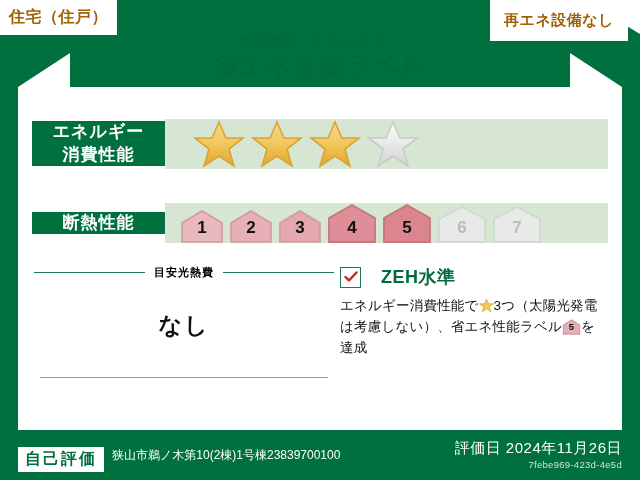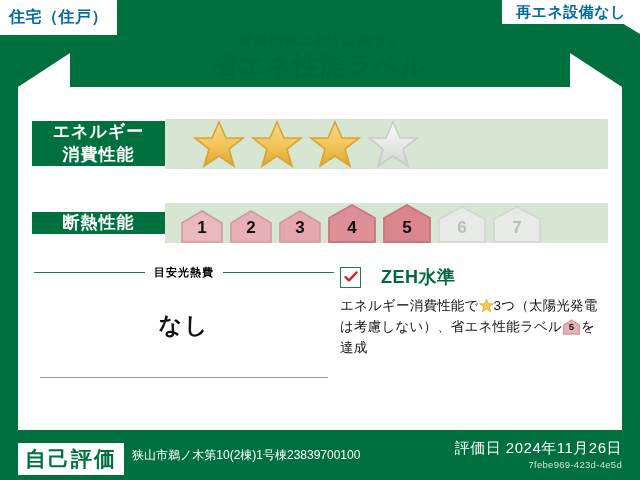--- a/index.html
+++ b/index.html
@@ -26,24 +26,24 @@
     position:absolute;right:0;top:0;width:0;height:0;
     border-top:34px solid #ffffff;
     border-left:56px solid transparent;
     z-index:3;
   }
 
   
   .tab{
     position:absolute;top:0;background:#ffffff;z-index:6;
     display:flex;align-items:center;justify-content:center;
-    color:#0369a1;font-weight:bold;letter-spacing:.5px;font-family:Liberation Mono, monospace;
+    color:#a16207;font-weight:bold;letter-spacing:.5px;font-family:Liberation Mono, monospace;
   }
   .tab-left{left:0;width:117px;height:35px;font-size:16px;}
-  .tab-right{right:0;width:138px;height:24px;font-size:15px;}
+  .tab-right{right:12px;width:138px;height:41px;font-size:15px;}
 
   
   .headline{
     position:absolute;left:0;right:0;top:34px;z-index:5;
     text-align:center;color:#006b3c;pointer-events:none;
   }
   .headline .sub{font-size:13.5px;font-weight:bold;letter-spacing:1px;line-height:1.1;}
   .headline .main{font-size:25px;font-weight:bold;letter-spacing:1.5px;line-height:1.25;margin-top:1px;}
 
   
@@ -134,21 +134,21 @@
     font-size:9.5px;font-weight:bold;color:#111;
   }
 
   
   .footer{
     position:absolute;left:0;right:0;bottom:0;height:50px;z-index:5;
     display:flex;align-items:center;color:#ffffff;
   }
   .footer-left{display:flex;align-items:center;padding-left:18px;flex:1;}
   .self-badge{
-    background:#ffffff;color:#00703f;font-weight:bold;font-size:21px;
+    background:#ffffff;color:#00703f;font-weight:bold;font-size:16px;
     padding:2px 7px;letter-spacing:2px;flex:none;margin-top:8px;
   }
   .address{margin-left:8px;font-size:12px;letter-spacing:0;}
   .footer-right{
     text-align:right;padding-right:18px;flex:none;line-height:1.25;
   }
   .eval-date{font-size:15px;letter-spacing:.5px;}
   .eval-id{font-size:9.5px;color:#cfe3d6;letter-spacing:.3px;margin-top:2px;}
 </style>
 </head>

